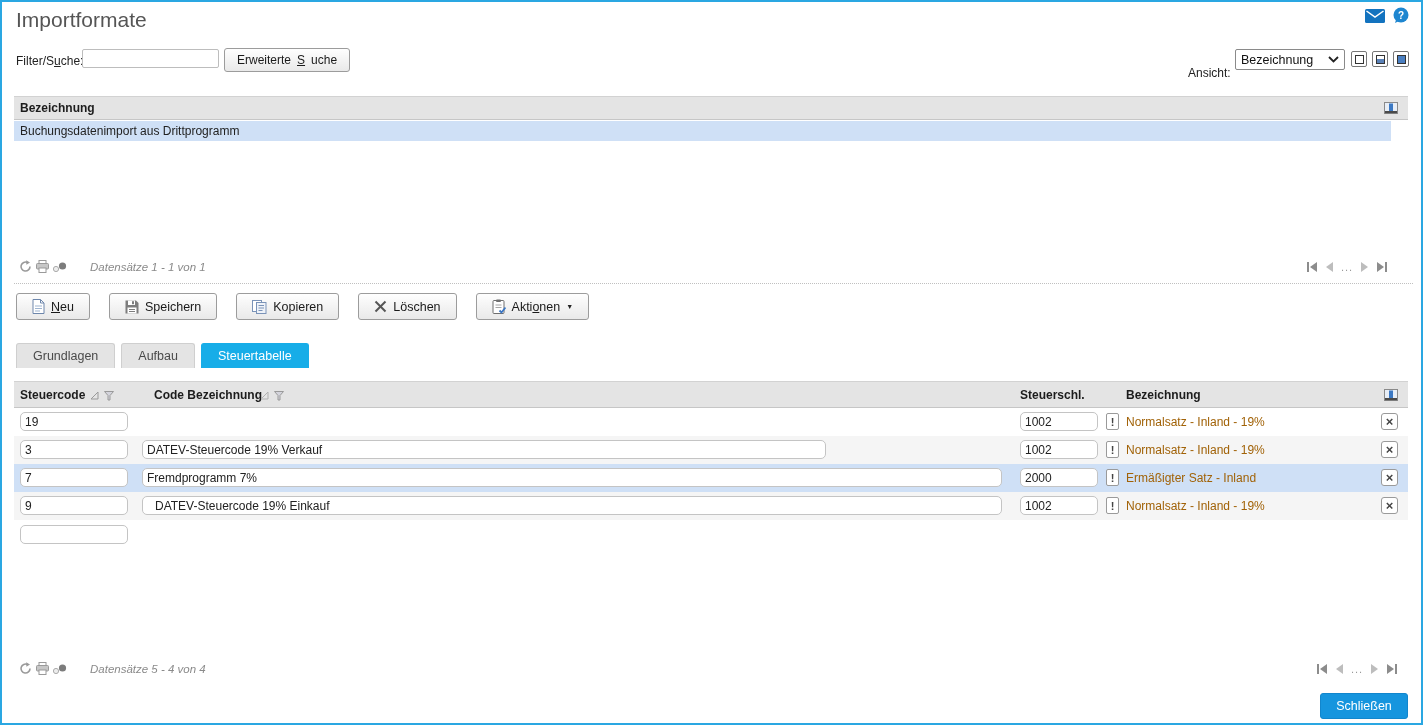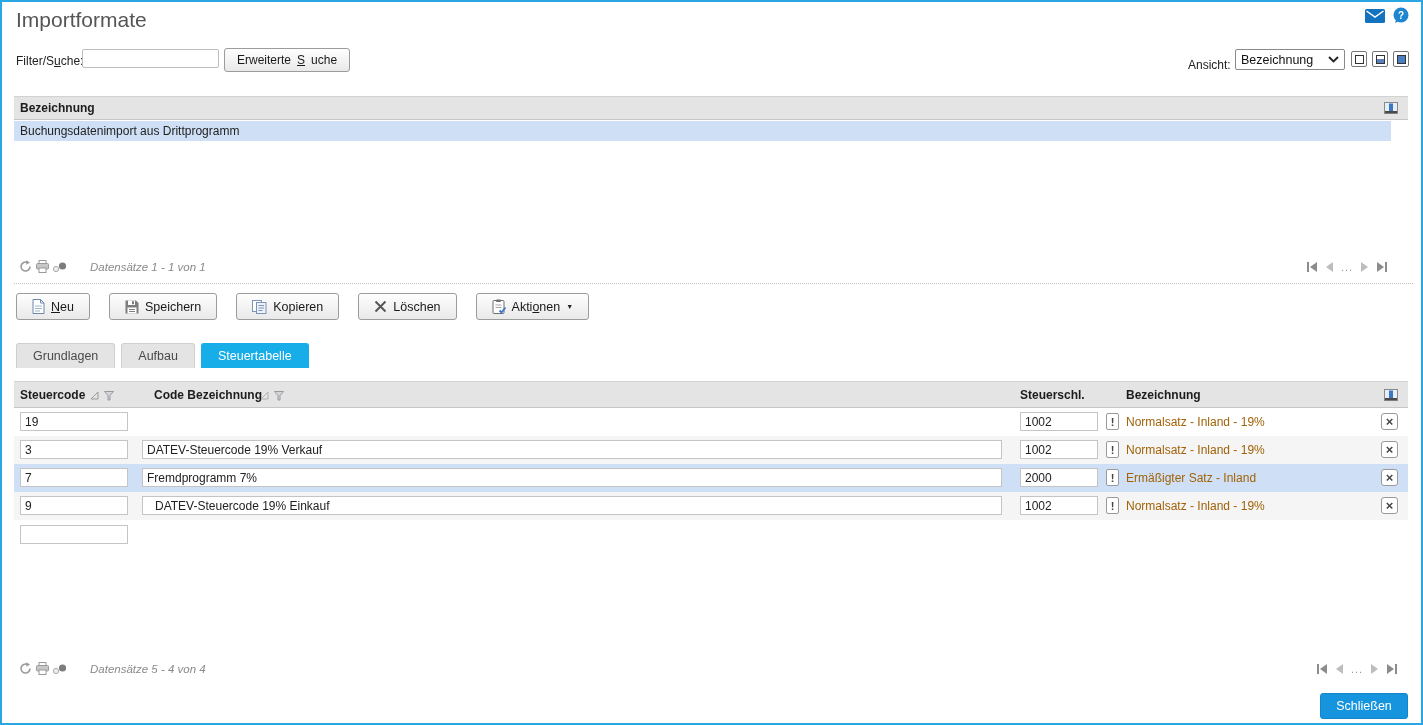--- a/index.html
+++ b/index.html
@@ -45,21 +45,21 @@
   .pager { display: flex; align-items: center; gap: 8px; }
   .pager .dots { font-size: 11px; color: #9a9a9a; letter-spacing: 1px; }
   .tabs { left: 14px; top: 341px; display: flex; gap: 6px; }
   .tab {
     height: 25px; padding: 0 16px; display: inline-flex; align-items: center;
     background: #e4e4e4; border: 1px solid #cfcfcf; border-bottom: none;
     border-radius: 3px 3px 0 0; font-size: 12.5px; color: #4a4a4a; cursor: pointer;
   }
   .tab.active { background: #17ade8; border-color: #17ade8; color: #fff; }
   .taxrow { position: absolute; left: 0; width: 1394px; height: 28px; }
-  .taxrow .txtinput { position: absolute; top: 4px; height: 19px; border-radius: 0; border-color: #c4c4c4; }
+  .taxrow .txtinput { position: absolute; top: 4px; height: 19px; border-radius: 5px; border-color: #c4c4c4; }
   .sqbtn {
     position: absolute; display: inline-flex; align-items: center; justify-content: center;
     border: 1px solid #9a9a9a; border-radius: 2px; background: #fff; cursor: pointer;
     font-size: 11px; font-weight: bold; color: #444;
   }
   .bez-txt { position: absolute; left: 1112px; top: 0; line-height: 28px; font-size: 12px; color: #a16207; }
   .closebtn {
     left: 1318px; top: 691px; width: 88px; height: 26px; background: #1695de; border: 1px solid #1286cd;
     border-radius: 3px; color: #fff; font-size: 12.5px; display: inline-flex;
     align-items: center; justify-content: center; cursor: pointer; font-family: "Liberation Sans", sans-serif;
@@ -89,21 +89,21 @@
   </span>
 
   <div class="abs lbl" style="left:14px; top:52px;"><span>Filter/S</span><span class="key">u</span><span>che:</span></div>
   <input class="abs txtinput" style="left: 80px; top: 47px; width: 137px; height: 19px;" value="">
   <button class="abs gbtn" style="left:222px; top:46px;">
       <span>Erweiterte </span>
       <span class="key">S</span>
       <span>uche</span>
     </button>
 
-  <div class="abs lbl" style="left:1186px; top:56px;">Ansicht:</div>
+  <div class="abs lbl" style="left:1186px; top:64px;">Ansicht:</div>
   <div class="abs viewselect">
     <span>Bezeichnung</span>
     <span>
       <svg width="11" height="7" viewBox="0 0 11 7">
           <polyline points="1,1 5.5,5.5 10,1" fill="none" stroke="#222" stroke-width="1.8"></polyline>
         </svg>
     </span>
   </div>
   <span class="abs viewbtn" style="left:1349px; top:49px;">
       <span class="vb-inner"></span>
@@ -283,21 +283,21 @@
     <div class="taxrow" style="top:0; background:#fff;">
       <input class="txtinput" style="left: 6px; width: 108px;" value="19">
       <input class="txtinput" style="left: 1006px; width: 78px;" value="1002">
       <span class="sqbtn" style="left:1092px; top:5px; width:13px; height:17px;">!</span>
       <span class="bez-txt">Normalsatz - Inland - 19%</span>
       <span class="sqbtn" style="left:1367px; top:5px; width:17px; height:17px; border-radius:3px; font-size:13px;">×</span>
     </div>
 
     <div class="taxrow" style="top:28px; background:#f5f5f5;">
       <input class="txtinput" style="left: 6px; width: 108px;" value="3">
-      <input class="txtinput" style="left: 128px; width: 860px;" value="DATEV-Steuercode 19% Verkauf">
+      <input class="txtinput" style="left: 128px; width: 684px;" value="DATEV-Steuercode 19% Verkauf">
       <input class="txtinput" style="left: 1006px; width: 78px;" value="1002">
       <span class="sqbtn" style="left:1092px; top:5px; width:13px; height:17px;">!</span>
       <span class="bez-txt">Normalsatz - Inland - 19%</span>
       <span class="sqbtn" style="left:1367px; top:5px; width:17px; height:17px; border-radius:3px; font-size:13px;">×</span>
     </div>
 
     <div class="taxrow row-sel" style="top:56px;">
       <input class="txtinput" style="left: 6px; width: 108px;" value="7">
       <input class="txtinput" style="left: 128px; width: 860px;" value="Fremdprogramm 7%">
       <input class="txtinput" style="left: 1006px; width: 78px;" value="2000">

